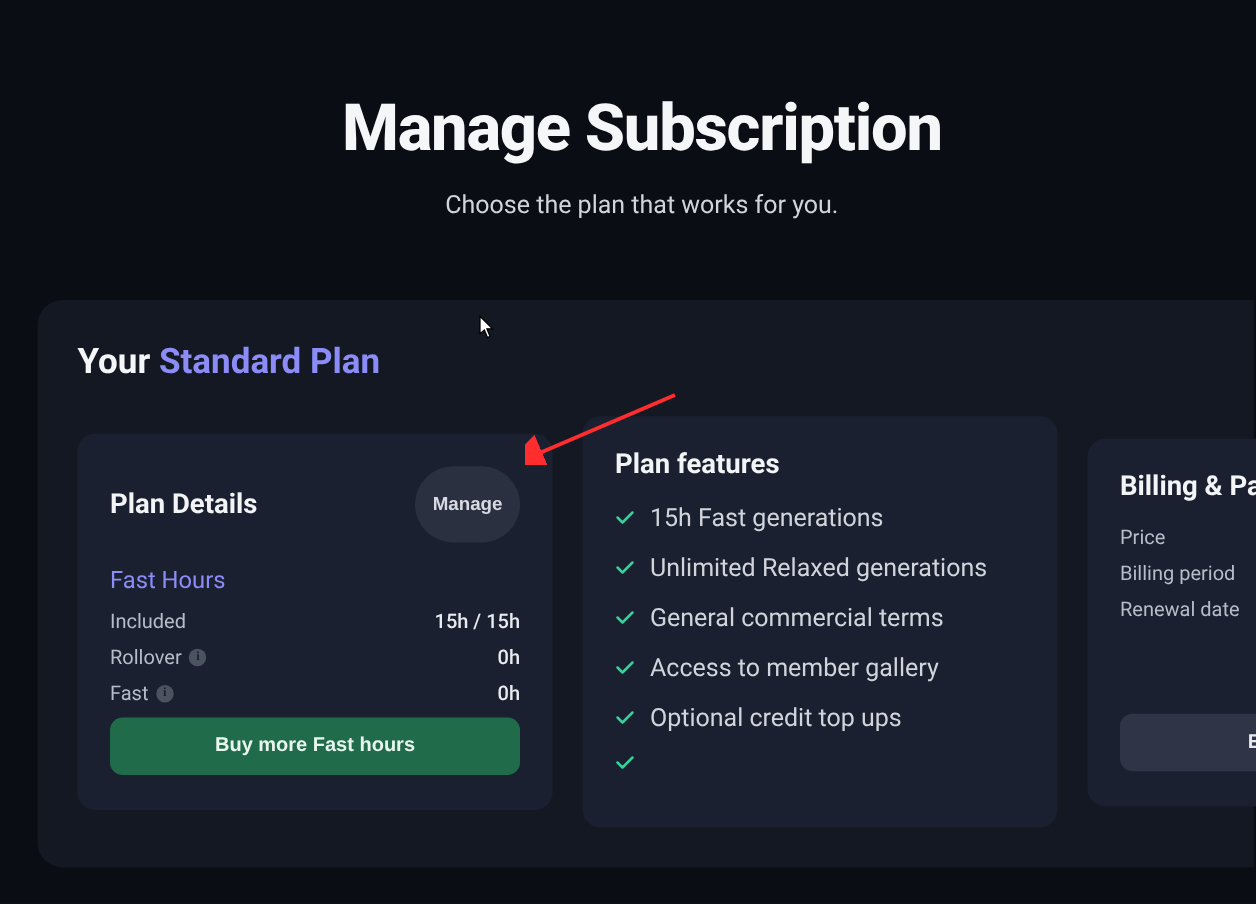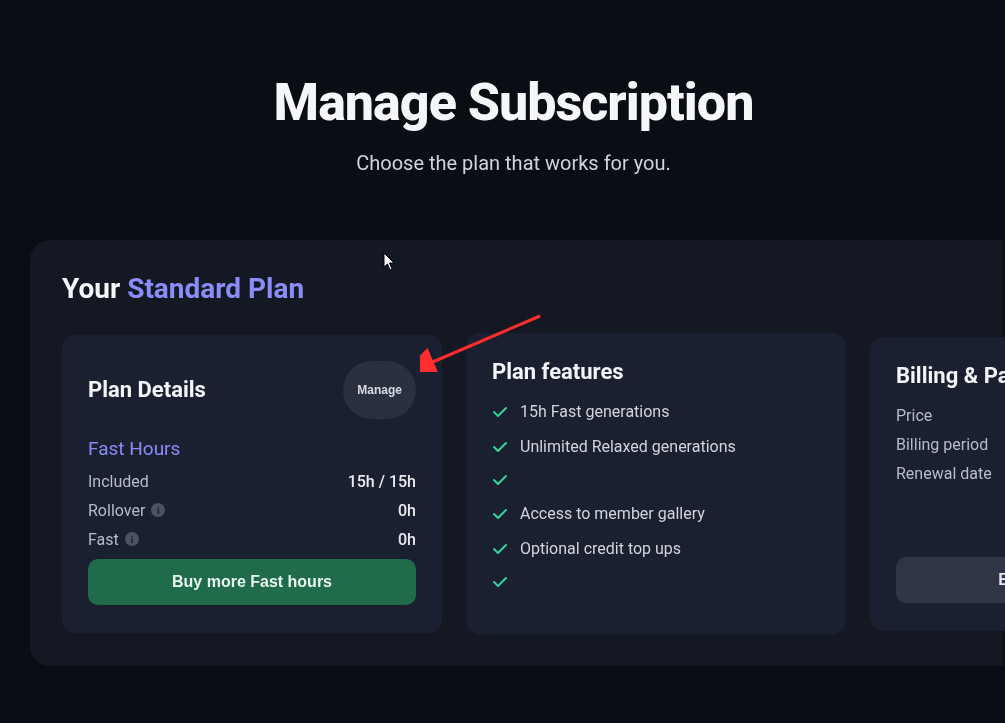--- a/index.html
+++ b/index.html
@@ -65,21 +65,21 @@
     margin-bottom: 18px;
   }
   .card-header h2 {
     font-size: 22px;
     font-weight: 700;
     color: #f3f4f6;
   }
   .manage-pill {
     background: #2b3040;
     color: #d7dae2;
-    font-size: 12px;
+    font-size: 15px;
     font-weight: 600;
     padding: 22px 14px;
     border-radius: 999px;
     border: none;
     cursor: pointer;
   }
   .section-label {
     color: #8b8cf7;
     font-weight: 400;
     font-size: 19px;
@@ -127,21 +127,21 @@
     border-radius: 10px;
     padding: 14px 0;
     cursor: pointer;
   }
   .feature-list { list-style: none; }
   .feature-list li {
     display: flex;
     align-items: center;
     gap: 12px;
     color: #d1d5db;
-    font-size: 16px;
+    font-size: 20px;
     margin-bottom: 16px;
   }
   .check {
     width: 16px; height: 16px;
     display: inline-flex; align-items: center; justify-content: center;
     color: #34d399;
   }
   .check svg { width: 16px; height: 16px; }
   .billing-rows .brow {
     color: #b7bcc9;
@@ -228,20 +228,21 @@
               </svg>
             </span>
           <span>Unlimited Relaxed generations</span>
         </li>
         <li>
           <span class="check">
               <svg viewBox="0 0 16 16" fill="none" stroke="#34d399" stroke-width="2" stroke-linecap="round" stroke-linejoin="round">
                 <polyline points="2,8 6,12 14,4"></polyline>
               </svg>
             </span>
+          <span>General commercial terms</span>
         </li>
         <li>
           <span class="check">
               <svg viewBox="0 0 16 16" fill="none" stroke="#34d399" stroke-width="2" stroke-linecap="round" stroke-linejoin="round">
                 <polyline points="2,8 6,12 14,4"></polyline>
               </svg>
             </span>
           <span>Access to member gallery</span>
         </li>
         <li>

